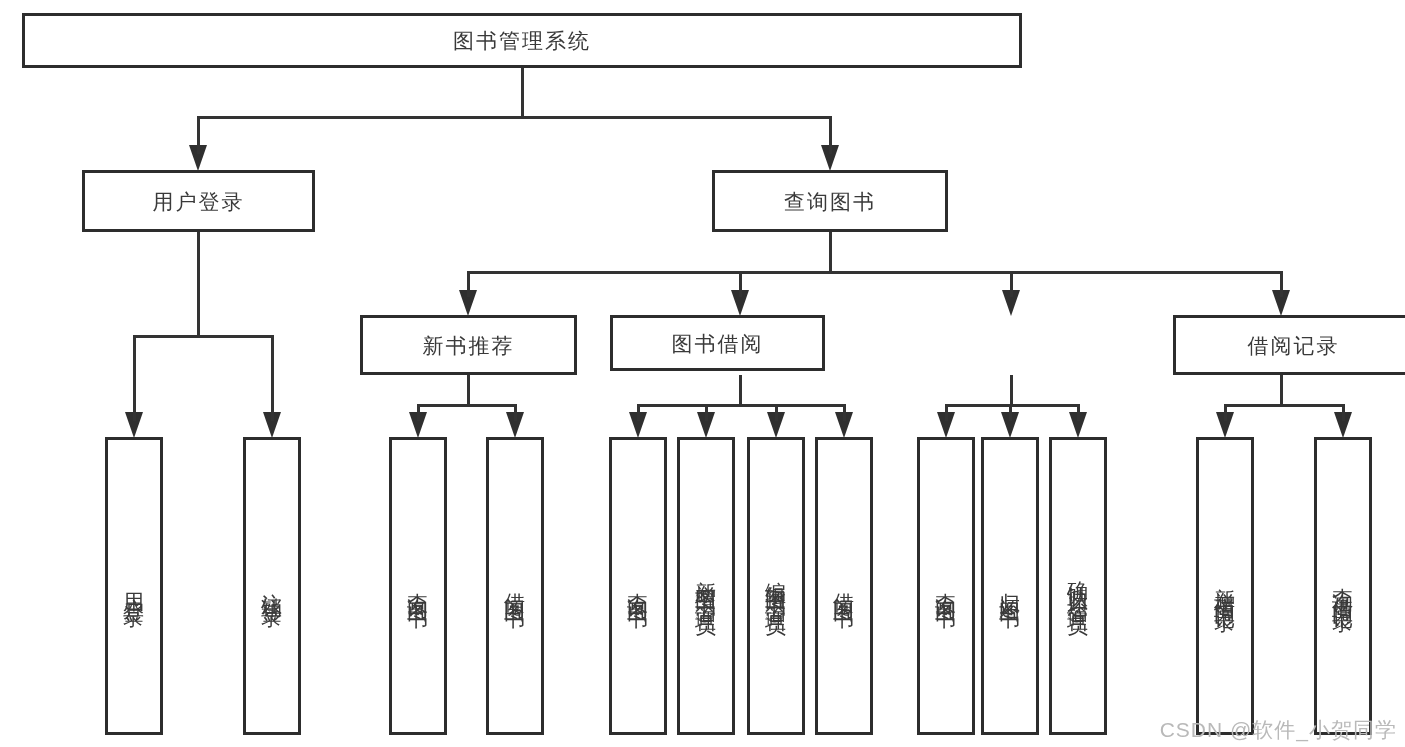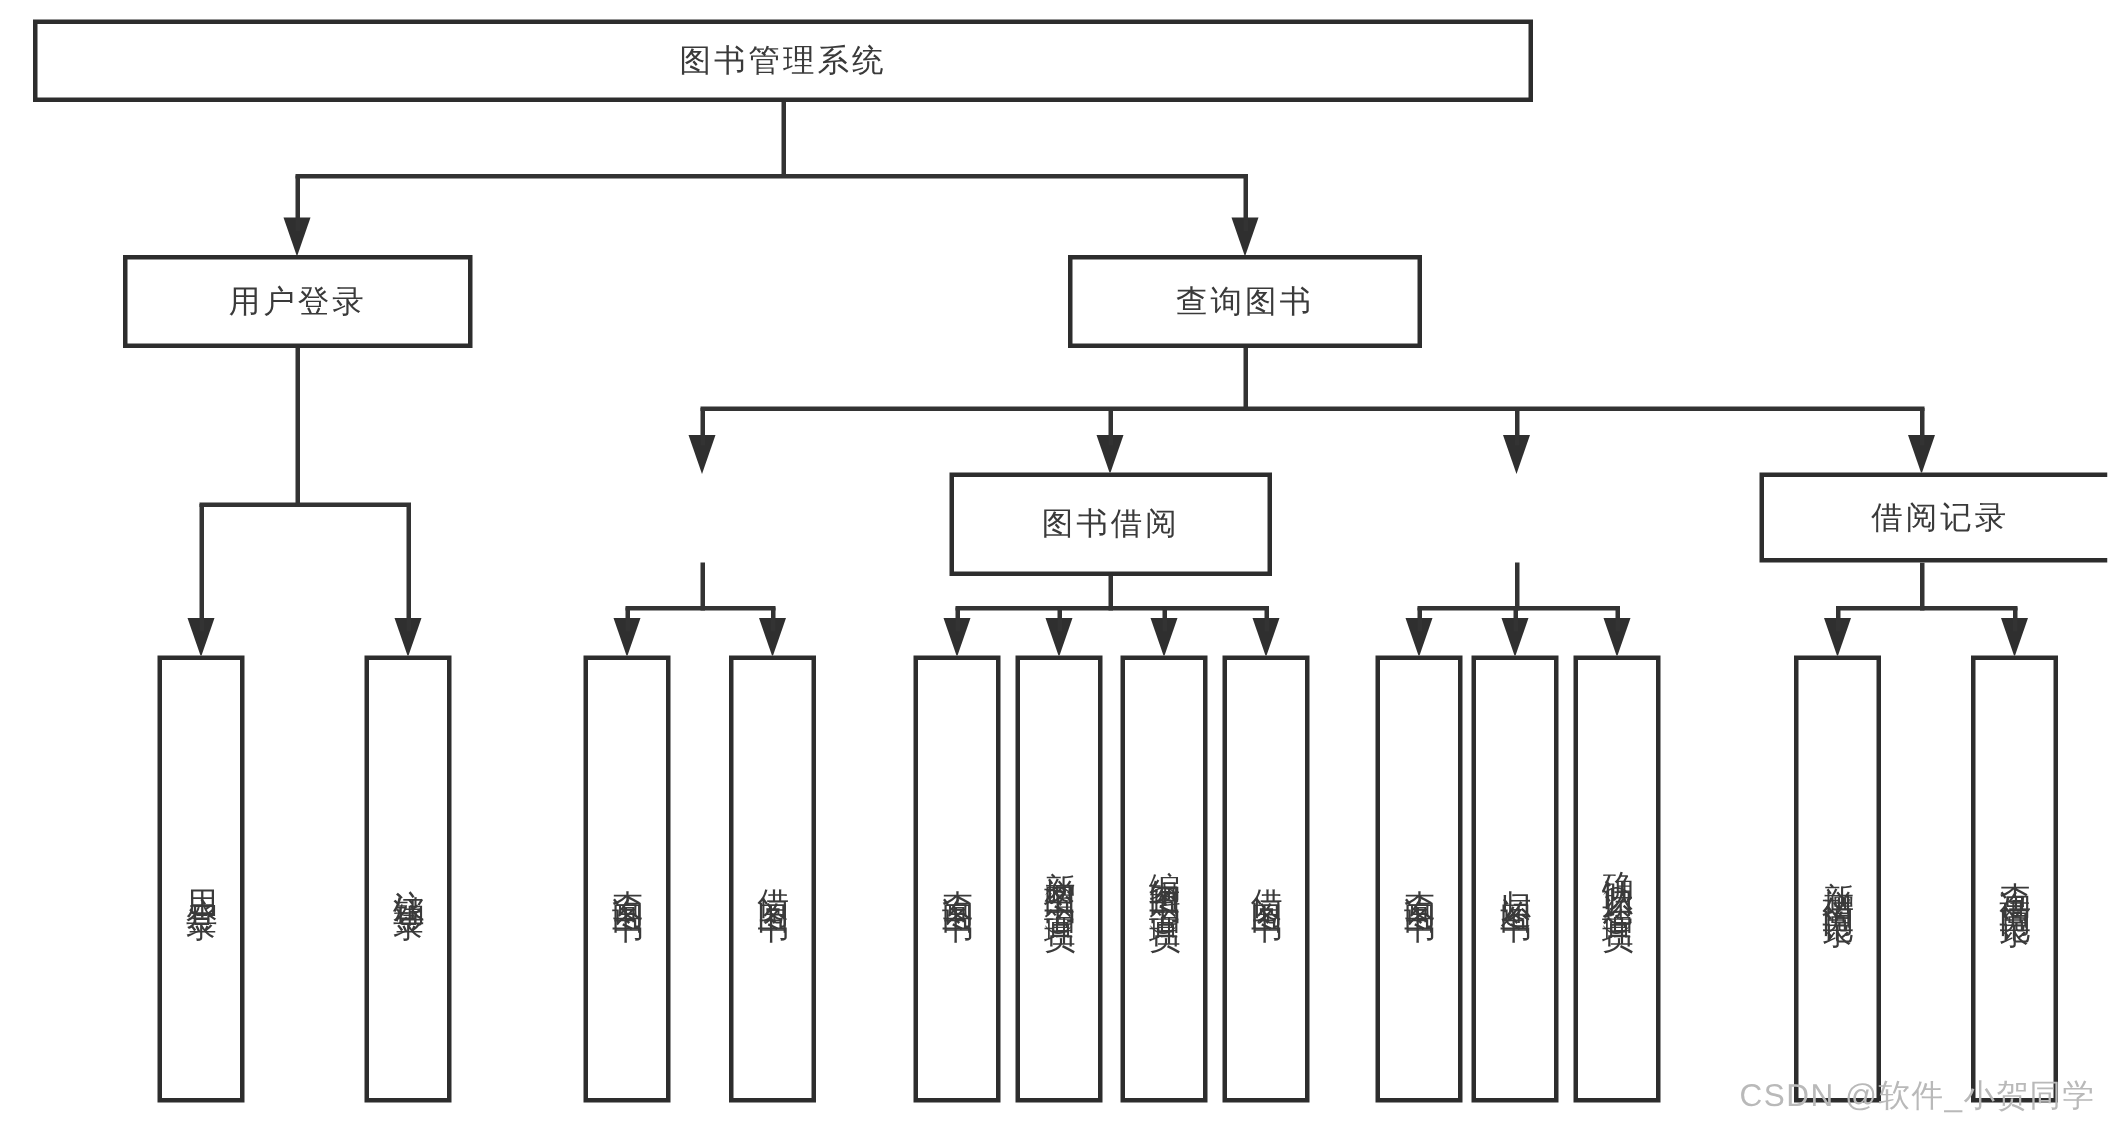--- a/index.html
+++ b/index.html
@@ -82,21 +82,22 @@
     <div class="cline" style="left: 197px; top: 232px; width: 3px; height: 106px;"></div>
     <div class="cline" style="left: 829px; top: 117px; width: 3px; height: 37px;"></div>
     <div class="cline" style="left: 197px; top: 117px; width: 3px; height: 37px;"></div>
     <div class="cline" style="left: 521px; top: 68px; width: 3px; height: 50px;"></div>
 
   <div class="box" style="left:22px;top:13px;width:1000px;height:55px;">图书管理系统</div>
 
   <div class="box" style="left:82px;top:170px;width:233px;height:62px;">用户登录</div>
   <div class="box" style="left:712px;top:170px;width:236px;height:62px;">查询图书</div>
 
-  <div class="box" style="left:633px;top:315px;width:215px;height:69px;">图书借阅</div>
+  <div class="box" style="left:360px;top:315px;width:217px;height:60px;">新书推荐</div>
+  <div class="box" style="left:610px;top:315px;width:215px;height:56px;">图书借阅</div>
   <div class="box" style="left:1173px;top:315px;width:241px;height:60px;">借阅记录</div>
 
   <div class="box vert" style="left:105px;top:437px;width:58px;height:298px;">用户登录</div>
   <div class="box vert" style="left:243px;top:437px;width:58px;height:298px;">注销登录</div>
 
   <div class="box vert" style="left:389px;top:437px;width:58px;height:298px;">查询图书</div>
   <div class="box vert" style="left:486px;top:437px;width:58px;height:298px;">借阅图书</div>
 
   <div class="box vert" style="left:609px;top:437px;width:58px;height:298px;">查询图书</div>
   <div class="box vert" style="left:677px;top:437px;width:58px;height:298px;">新增图书（管理员）</div>

